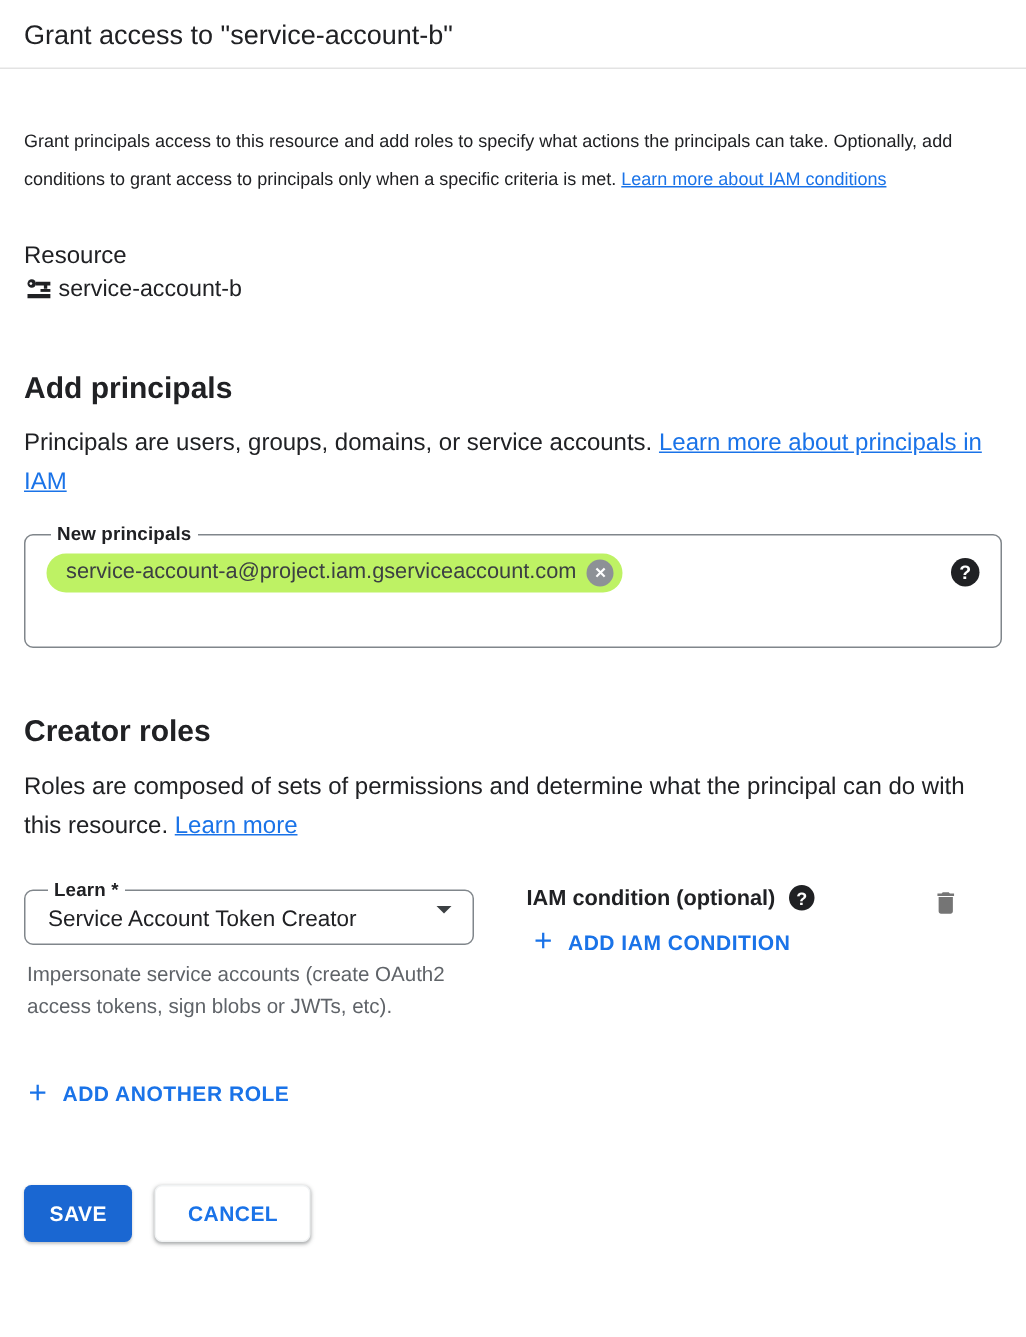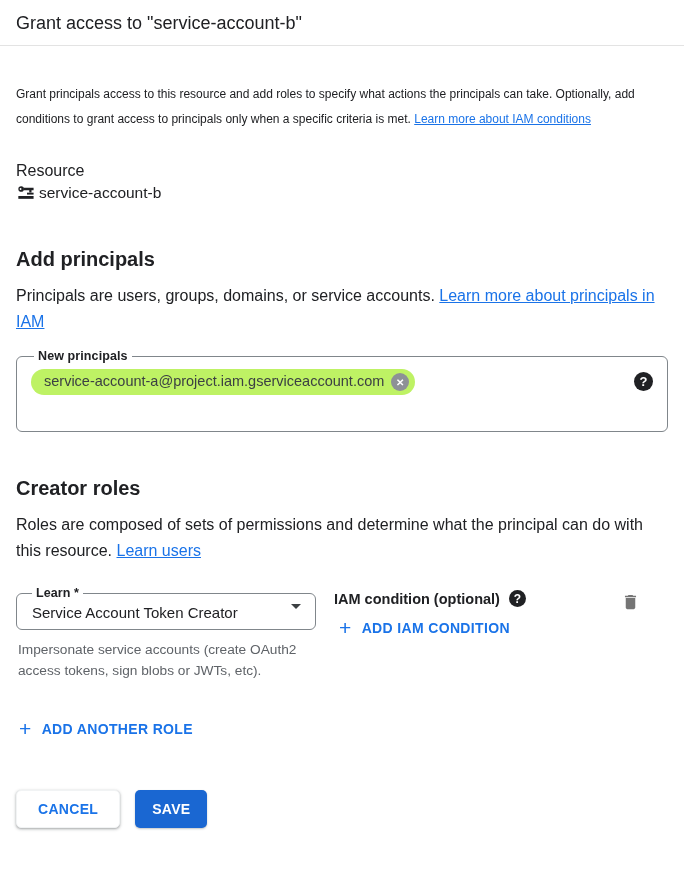--- a/index.html
+++ b/index.html
@@ -68,21 +68,21 @@
   .role-value { font-size: 15px; color: #202124; }
   .dd-arrow {
     width: 0; height: 0;
     border-left: 5px solid transparent; border-right: 5px solid transparent;
     border-top: 5.5px solid #3c4043;
   }
   .role-help {
     margin-top: 10px; padding-left: 2px; width: 285px;
     font-size: 13.7px; line-height: 20.5px; color: #5f6368;
   }
-  .cond-col { margin-left: 18px; padding-top: 4px; }
+  .cond-col { margin-left: 35px; padding-top: 4px; }
   .cond-label-row { display: flex; align-items: center; gap: 9px; }
   .cond-label { font-size: 14.5px; font-weight: 700; color: #202124; }
   .text-btn {
     display: inline-flex; align-items: center; gap: 10px;
     color: #1a73e8; font-size: 14px; font-weight: 700;
     letter-spacing: .35px; cursor: pointer; background: none; border: none;
     font-family: inherit;
   }
   .plus-glyph { font-size: 21px; font-weight: 400; line-height: 14px; }
   .cond-col .text-btn { margin-top: 13px; margin-left: 5px; }
@@ -148,21 +148,21 @@
         <span>service-account-a@project.iam.gserviceaccount.com</span>
         <span class="chip-close">✕</span>
       </span>
       <span class="help-icon">?</span>
     </div>
   </fieldset>
 
   <h2 class="section-h">Creator roles</h2>
   <p class="section-p">
     <span>Roles are composed of sets of permissions and determine what the principal can do with this resource.</span>
-    <a class="link">Learn users</a>
+    <a class="link">Learn more</a>
   </p>
 
   <div class="role-row">
     <div class="role-col">
       <div class="role-select">
         <fieldset class="outlined">
           <legend>Learn *</legend>
           <div class="role-value-row">
             <span class="role-value">Service Account Token Creator</span>
             <span class="dd-arrow"></span>
@@ -191,17 +191,17 @@
       </span>
     </button>
   </div>
 
   <button class="text-btn add-role-btn">
     <span class="plus-glyph">+</span>
     <span>ADD ANOTHER ROLE</span>
   </button>
 
   <div class="actions">
+    <button class="btn btn-primary">SAVE</button>
     <button class="btn btn-secondary">CANCEL</button>
-    <button class="btn btn-primary">SAVE</button>
   </div>
 
 </div>
 
 </body></html>

